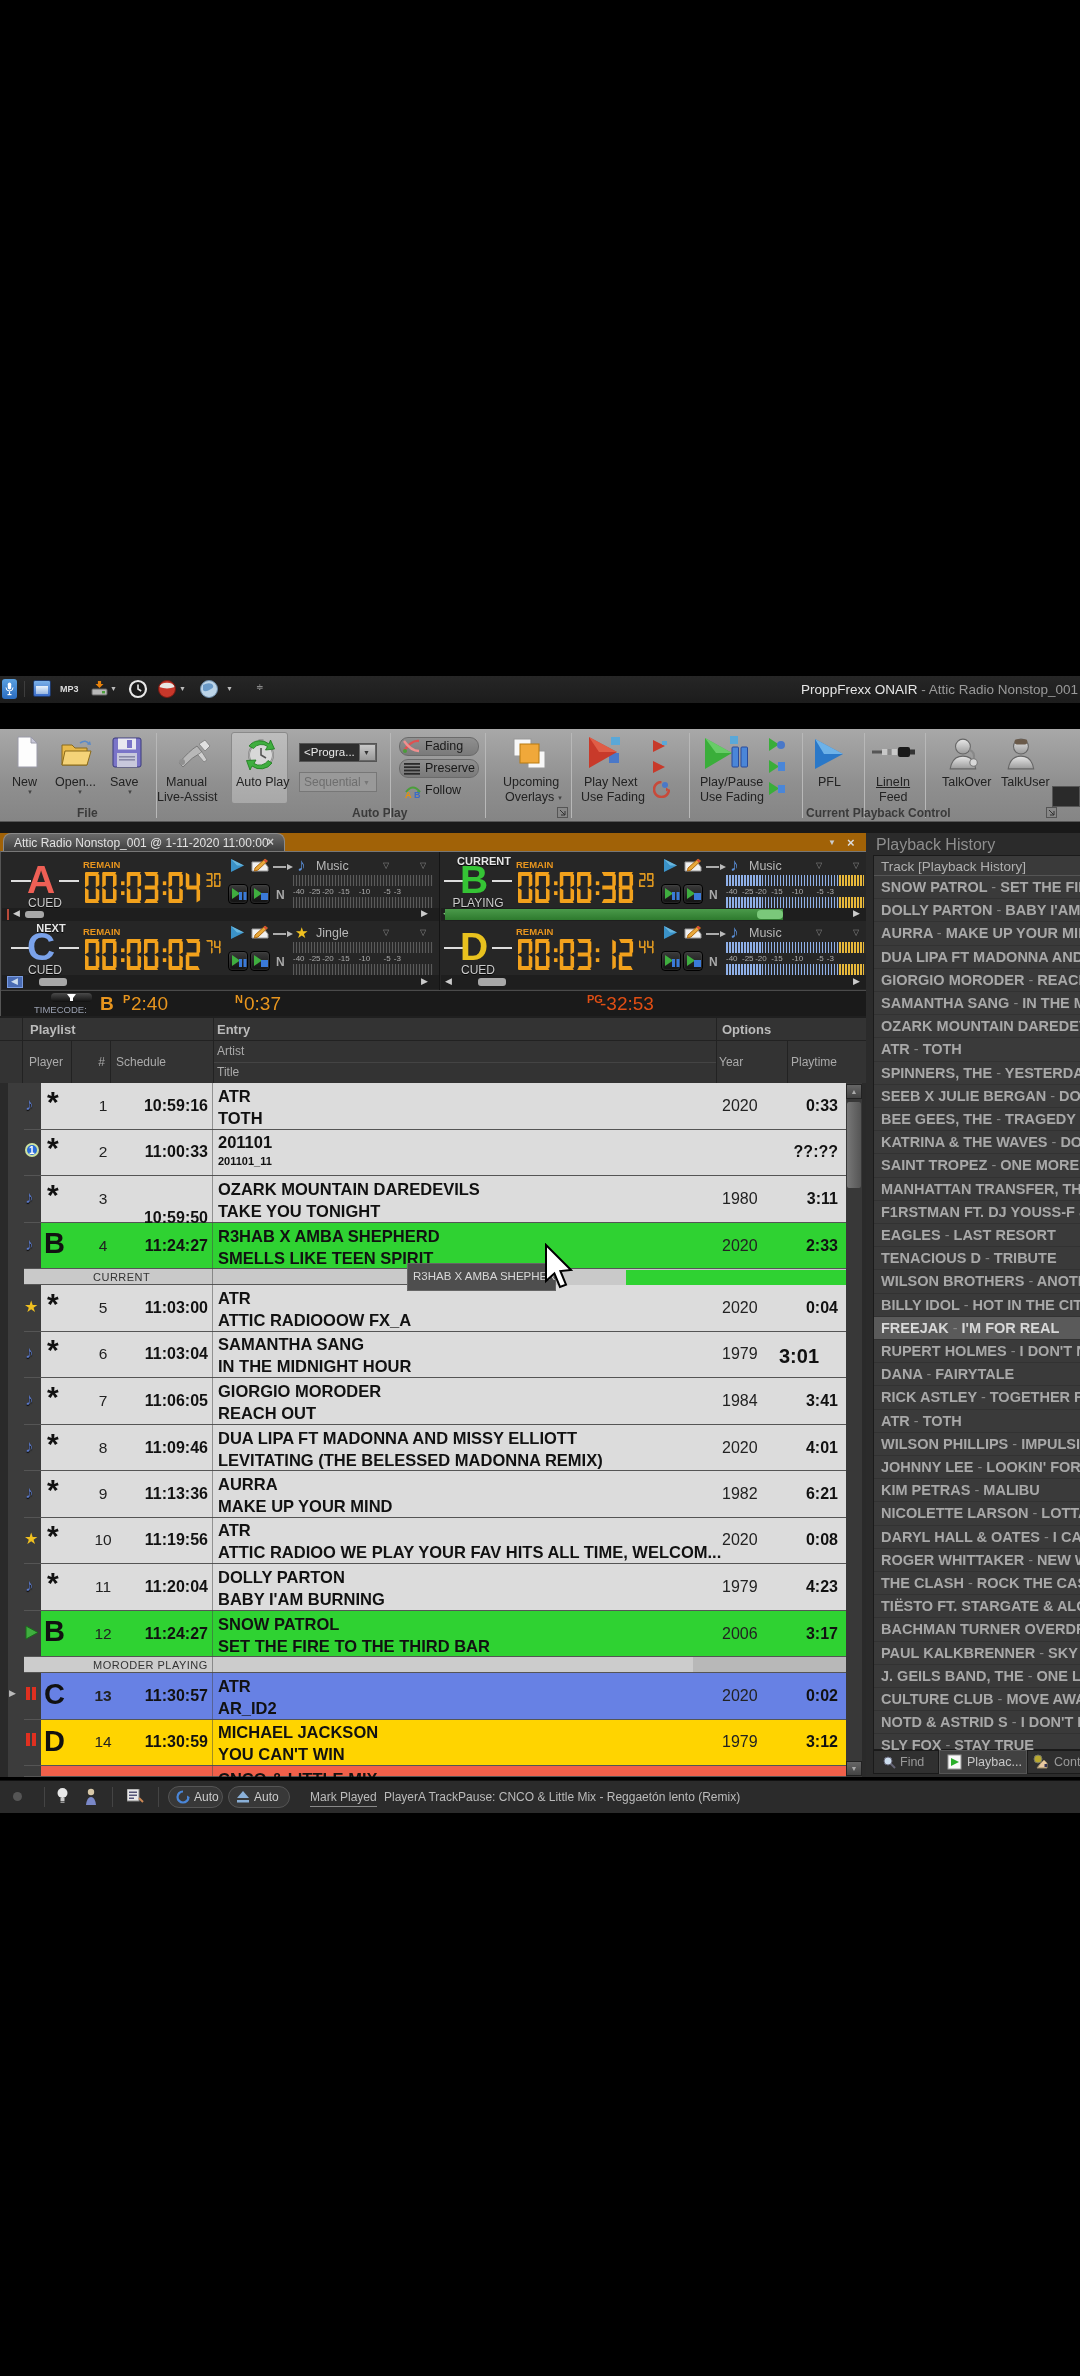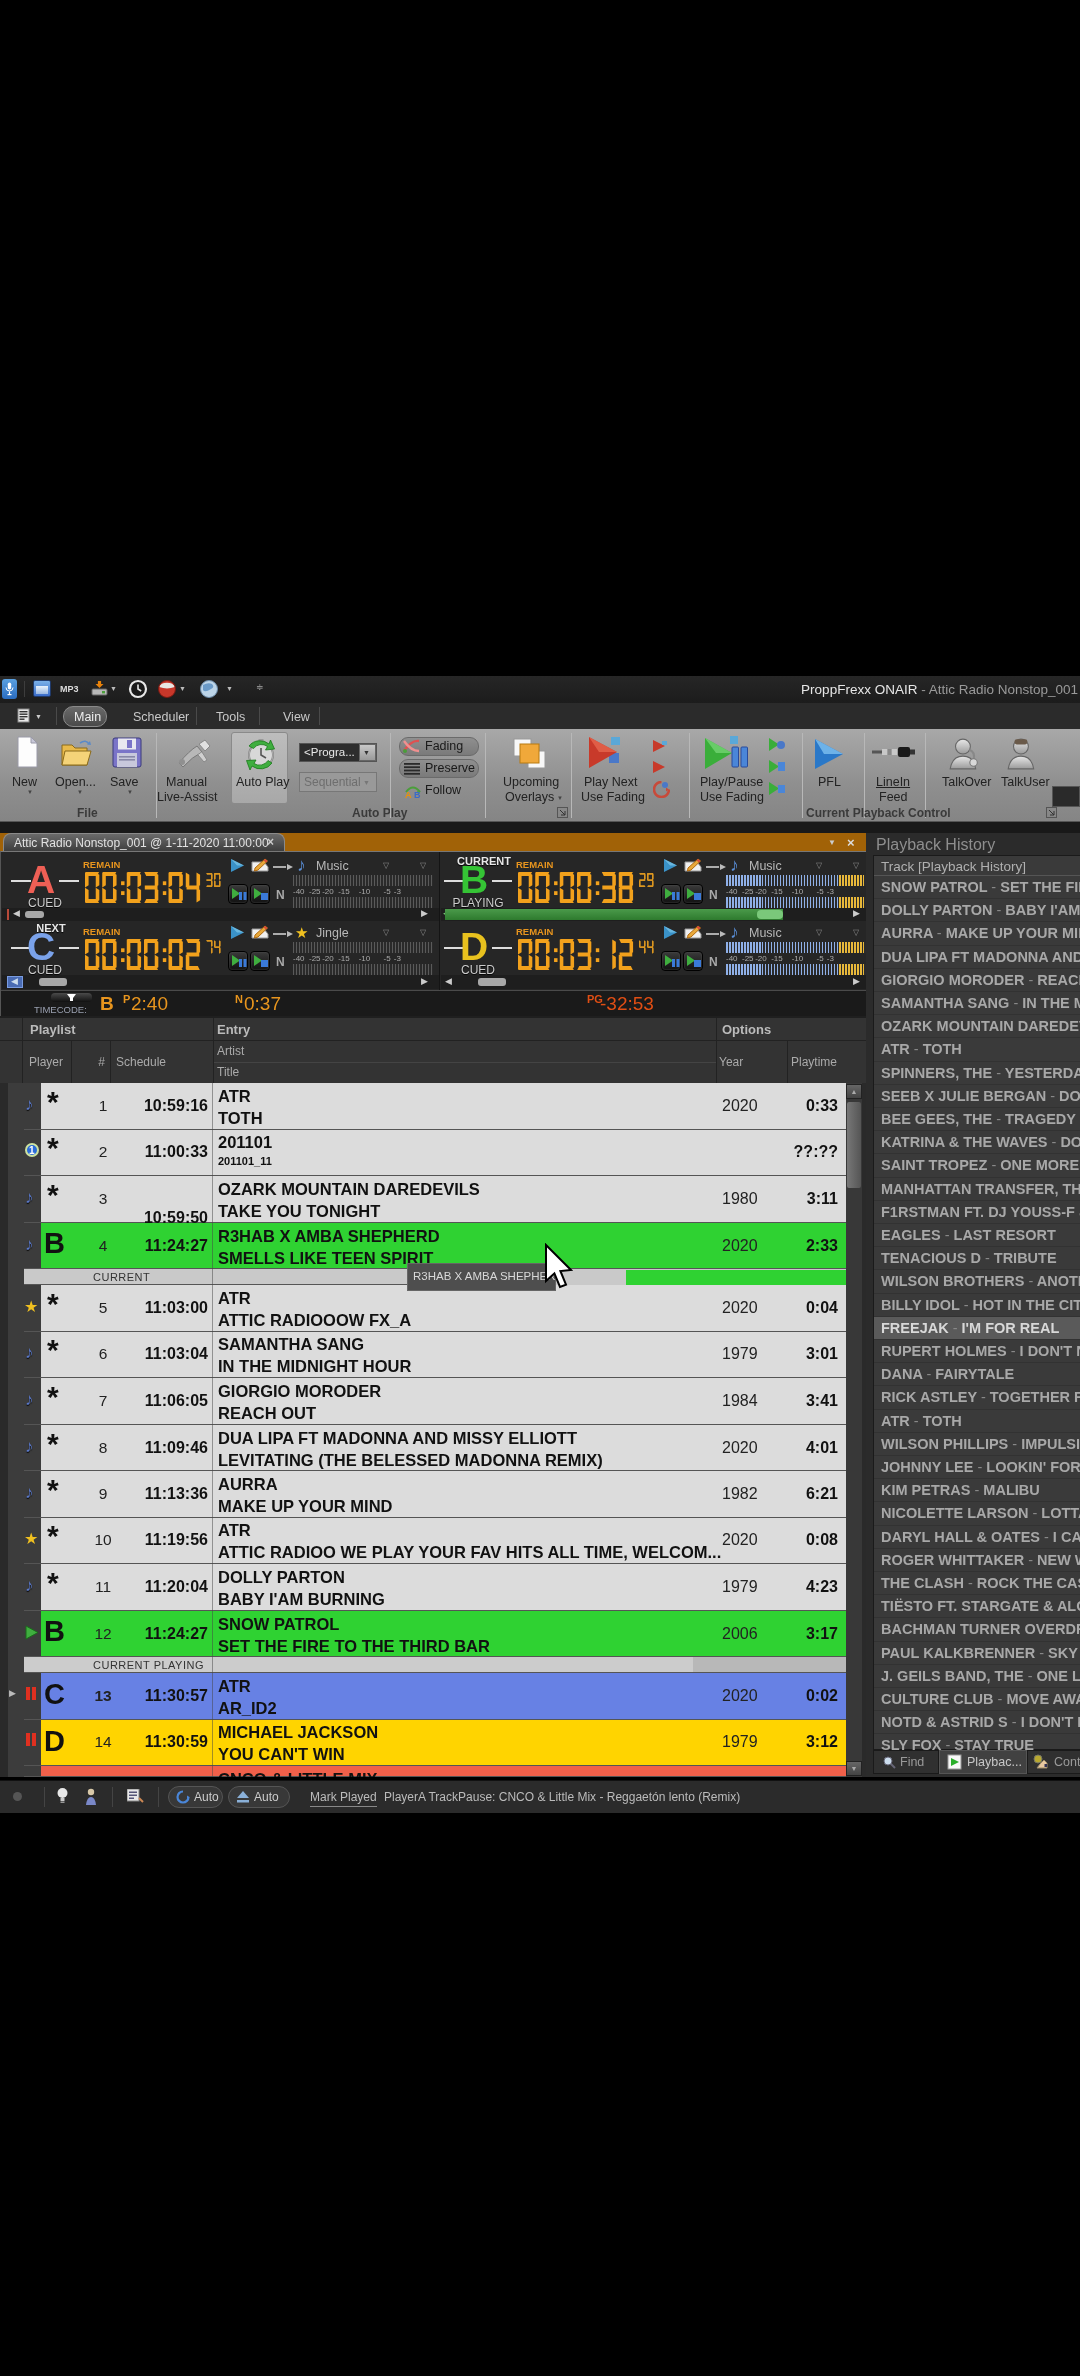--- a/index.html
+++ b/index.html
@@ -38,39 +38,20 @@
       </svg>
 <div class="tx" style="left:179px;top:9px;font-size:7px;color:#bbb;">▼</div>
 <svg class="ab" style="left:199px;top:3px" width="20" height="20" viewBox="0 0 20 20">
         <circle cx="10" cy="10" r="8.5" fill="#bcd4e8"></circle>
         <path d="M4 6 q5 -3 9 -1 q3 3 -1 5 q-6 4 -8 1 Z" fill="#6a9ac8"></path>
         <circle cx="10" cy="10" r="8.5" fill="none" stroke="#6a8aa8"></circle>
       </svg>
 <div class="tx" style="left:226px;top:9px;font-size:7px;color:#bbb;">▼</div>
 <div class="tx" style="left:256px;top:6px;font-size:9px;color:#aaa;">≑</div>
 <div class="tx" style="right:2px;top:6px;font-size:13.5px;color:#e6e6e6;">ProppFrexx ONAIR <span style="color:#9a9a9a;">- Attic Radio Nonstop_001</span></div>
-</div>
-<div class="ab" style="left:0;top:703px;width:1080px;height:26px;background:#2b2b2b;">
-<svg class="ab" style="left:17px;top:5px" width="16" height="15" viewBox="0 0 16 15">
-        <rect x="1" y="1" width="11" height="13" fill="#e8e8e8" stroke="#888"></rect>
-        <rect x="2.5" y="3" width="8" height="1.4" fill="#333"></rect>
-        <rect x="2.5" y="5.5" width="8" height="1.4" fill="#333"></rect>
-        <rect x="2.5" y="8" width="8" height="1.4" fill="#333"></rect>
-        <rect x="2.5" y="10.5" width="5" height="1.4" fill="#333"></rect>
-      </svg>
-<div class="tx" style="left:35px;top:10px;font-size:7px;color:#ccc;">▼</div>
-<div class="ab" style="left:56px;top:4px;width:1px;height:18px;background:#4a4a4a;"></div>
-<div class="ab" style="left:63px;top:3px;width:44px;height:21px;border-radius:10px;background:linear-gradient(#6a6a6a,#4a4a4a);border:1px solid #8a8a8a;"></div>
-<div class="tx" style="left:74px;top:7px;font-size:12.5px;color:#eee;">Main</div>
-<div class="tx" style="left:133px;top:7px;font-size:12.5px;color:#c8c8c8;">Scheduler</div>
-<div class="ab" style="left:196px;top:4px;width:1px;height:18px;background:#4a4a4a;"></div>
-<div class="tx" style="left:216px;top:7px;font-size:12.5px;color:#c8c8c8;">Tools</div>
-<div class="ab" style="left:259px;top:4px;width:1px;height:18px;background:#4a4a4a;"></div>
-<div class="tx" style="left:283px;top:7px;font-size:12.5px;color:#c8c8c8;">View</div>
-<div class="ab" style="left:319px;top:4px;width:1px;height:18px;background:#4a4a4a;"></div>
 </div>
 <div class="ab" style="left:0;top:729px;width:1080px;height:93px;background:linear-gradient(#a8a8a8,#8f8f8f 60%,#858585);border-bottom:1px solid #555;">
 <svg class="ab" style="left:13px;top:7px" width="28" height="32" viewBox="0 0 28 32">
         <path d="M5 1 h13 l6 6 v24 h-19 Z" fill="#fdfdfd" stroke="#9a9aa8"></path>
         <path d="M18 1 l6 6 h-6 Z" fill="#c8c8d8" stroke="#9a9aa8"></path>
       </svg>
 <div class="tx" style="left:12px;top:46px;font-size:12.5px;color:#222;">New</div>
 <div class="tx" style="left:27px;top:60px;width:0;">
         <div style="transform:translateX(-50%);font-size:6px;color:#444;">▼</div>
       </div>
@@ -615,21 +596,21 @@
 <div class="tx" style="left:760px;top:216px;width:78px;text-align:right;font-size:16px;font-weight:bold;color:#111;">0:04</div>
 <div class="ab" style="left:24px;top:248.5px;width:822px;height:46.5px;background:#3c3c3c;border-bottom:1px solid #555;"></div>
 <div class="ab" style="left:41px;top:248.5px;width:805px;height:45.5px;background:#dcdcdc;"></div>
 <div class="tx" style="left:25px;top:260px;font-size:17px;font-weight:bold;color:#5b79c9;text-shadow:0 1px 1px #000;">♪</div>
 <div class="tx" style="left:47px;top:250px;font-size:30px;font-weight:bold;color:#111;">*</div>
 <div class="tx" style="left:85px;top:262px;width:36px;text-align:center;font-size:15.5px;color:#222;">6</div>
 <div class="tx" style="left:120px;top:262px;width:88px;text-align:right;font-size:16px;font-weight:bold;color:#111;">11:03:04</div>
 <div class="tx" style="left:218px;top:252px;font-size:16.5px;font-weight:bold;color:#111;">SAMANTHA SANG</div>
 <div class="tx" style="left:218px;top:274px;font-size:16.5px;font-weight:bold;color:#111;">IN THE MIDNIGHT HOUR</div>
 <div class="tx" style="left:722px;top:262px;font-size:16px;color:#222;">1979</div>
-<div class="tx" style="left:760px;top:262px;width:78px;text-align:right;font-size:16px;font-weight:bold;color:#111;">3:01</div>
+<div class="tx" style="left:760px;top:262px;width:78px;text-align:center;font-size:20px;font-weight:bold;color:#111;">3:01</div>
 <div class="ab" style="left:24px;top:295.0px;width:822px;height:46.5px;background:#3c3c3c;border-bottom:1px solid #555;"></div>
 <div class="ab" style="left:41px;top:295.0px;width:805px;height:45.5px;background:#dcdcdc;"></div>
 <div class="tx" style="left:25px;top:307px;font-size:17px;font-weight:bold;color:#5b79c9;text-shadow:0 1px 1px #000;">♪</div>
 <div class="tx" style="left:47px;top:297px;font-size:30px;font-weight:bold;color:#111;">*</div>
 <div class="tx" style="left:85px;top:309px;width:36px;text-align:center;font-size:15.5px;color:#222;">7</div>
 <div class="tx" style="left:120px;top:309px;width:88px;text-align:right;font-size:16px;font-weight:bold;color:#111;">11:06:05</div>
 <div class="tx" style="left:218px;top:299px;font-size:16.5px;font-weight:bold;color:#111;">GIORGIO MORODER</div>
 <div class="tx" style="left:218px;top:321px;font-size:16.5px;font-weight:bold;color:#111;">REACH OUT</div>
 <div class="tx" style="left:722px;top:309px;font-size:16px;color:#222;">1984</div>
 <div class="tx" style="left:760px;top:309px;width:78px;text-align:right;font-size:16px;font-weight:bold;color:#111;">3:41</div>
@@ -680,21 +661,21 @@
       </svg>
 <div class="tx" style="left:44px;top:532px;font-size:29px;font-weight:bold;color:#111;">B</div>
 <div class="tx" style="left:85px;top:542px;width:36px;text-align:center;font-size:15.5px;color:#222;">12</div>
 <div class="tx" style="left:120px;top:542px;width:88px;text-align:right;font-size:16px;font-weight:bold;color:#111;">11:24:27</div>
 <div class="tx" style="left:218px;top:532px;font-size:16.5px;font-weight:bold;color:#111;">SNOW PATROL</div>
 <div class="tx" style="left:218px;top:554px;font-size:16.5px;font-weight:bold;color:#111;">SET THE FIRE TO THE THIRD BAR</div>
 <div class="tx" style="left:722px;top:542px;font-size:16px;color:#222;">2006</div>
 <div class="tx" style="left:760px;top:542px;width:78px;text-align:right;font-size:16px;font-weight:bold;color:#111;">3:17</div>
 <div class="ab" style="left:24px;top:574.0px;width:822px;height:16.0px;background:#b8b8b8;border-bottom:1px solid #555;"></div>
 <div class="ab" style="left:24px;top:574.0px;width:669px;height:15.0px;background:#cccccc;"></div>
-<div class="tx" style="left:93px;top:576px;font-size:11px;color:#333;letter-spacing:0.5px;">CURRENT  PLAYING</div>
+<div class="tx" style="left:93px;top:576px;font-size:11px;color:#333;letter-spacing:0.5px;">MORODER  PLAYING</div>
 <div class="ab" style="left:24px;top:590.0px;width:822px;height:46.5px;background:#3c3c3c;border-bottom:1px solid #555;"></div>
 <div class="ab" style="left:41px;top:590.0px;width:805px;height:45.5px;background:#6781e4;"></div>
 <div class="ab" style="left:26px;top:604px;width:4px;height:13px;background:#e03020;"></div>
 <div class="ab" style="left:32px;top:604px;width:4px;height:13px;background:#e03020;"></div>
 <div class="tx" style="left:9px;top:605px;font-size:9px;color:#bbb;">▶</div>
 <div class="tx" style="left:44px;top:595px;font-size:29px;font-weight:bold;color:#111;">C</div>
 <div class="tx" style="left:85px;top:604px;width:36px;text-align:center;font-size:15.5px;color:#222;font-weight:bold;">13</div>
 <div class="tx" style="left:120px;top:604px;width:88px;text-align:right;font-size:16px;font-weight:bold;color:#111;">11:30:57</div>
 <div class="tx" style="left:218px;top:594px;font-size:16.5px;font-weight:bold;color:#111;">ATR</div>
 <div class="tx" style="left:218px;top:616px;font-size:16.5px;font-weight:bold;color:#111;">AR_ID2</div>

